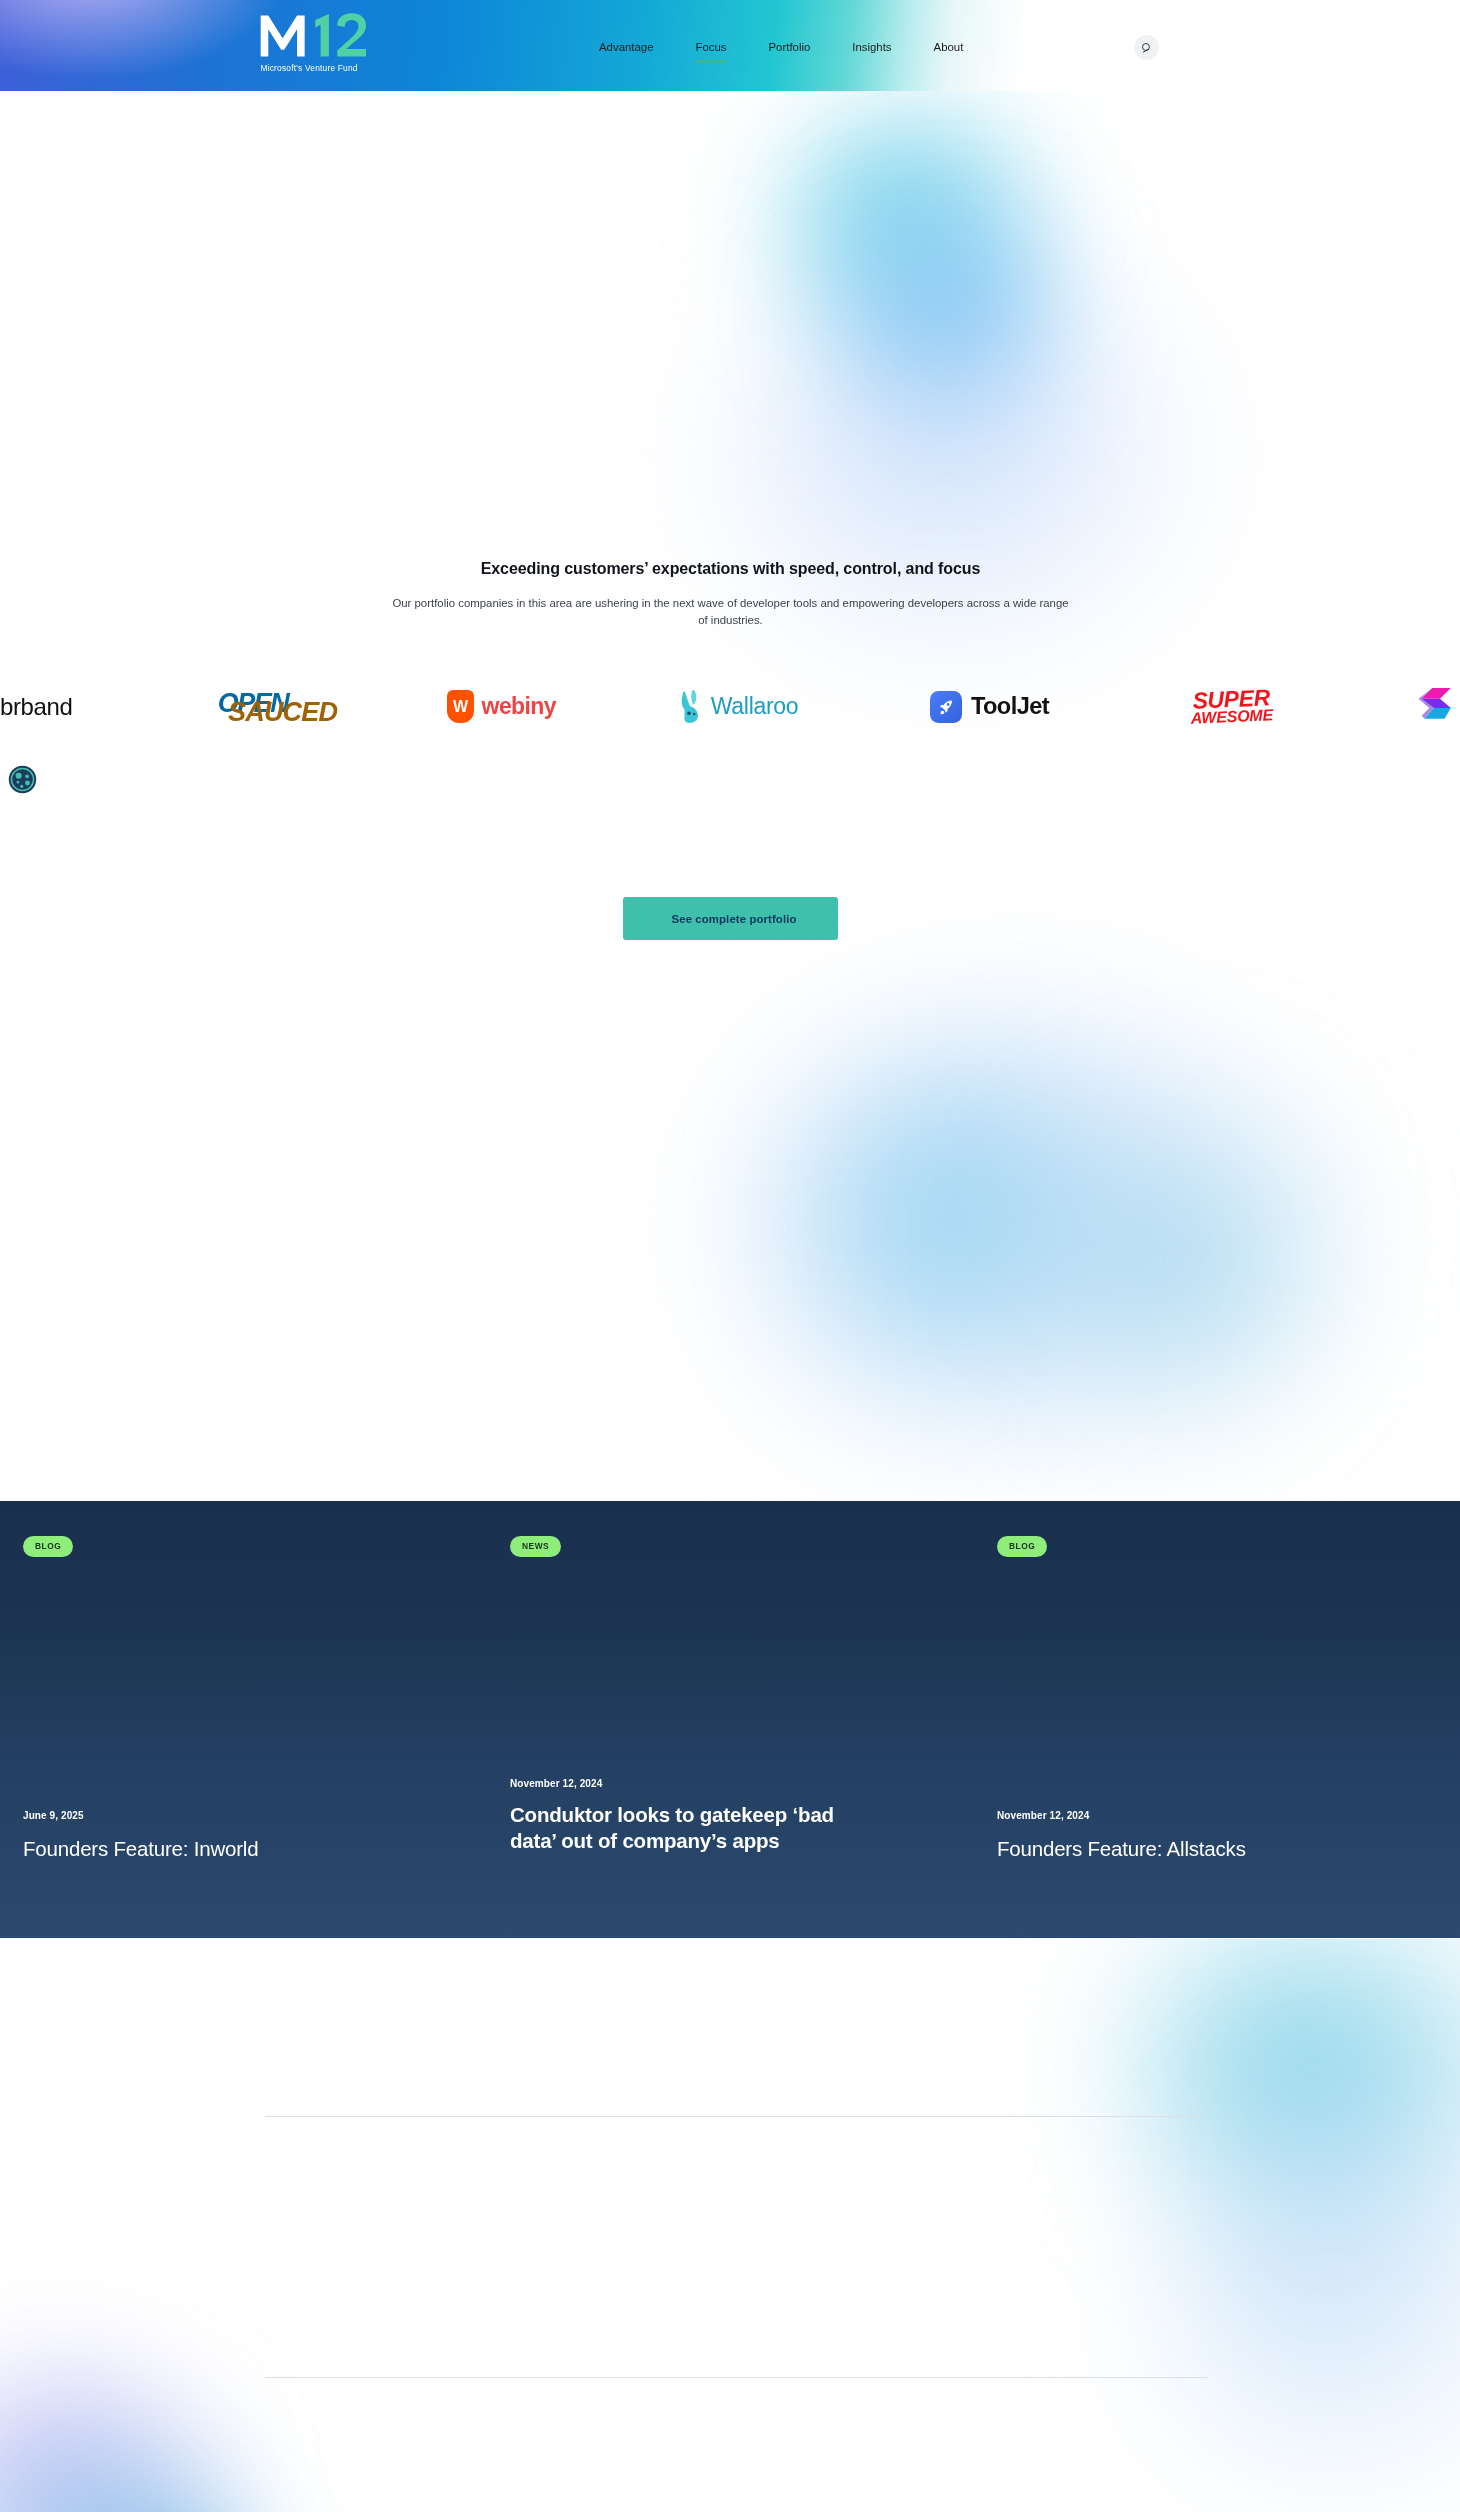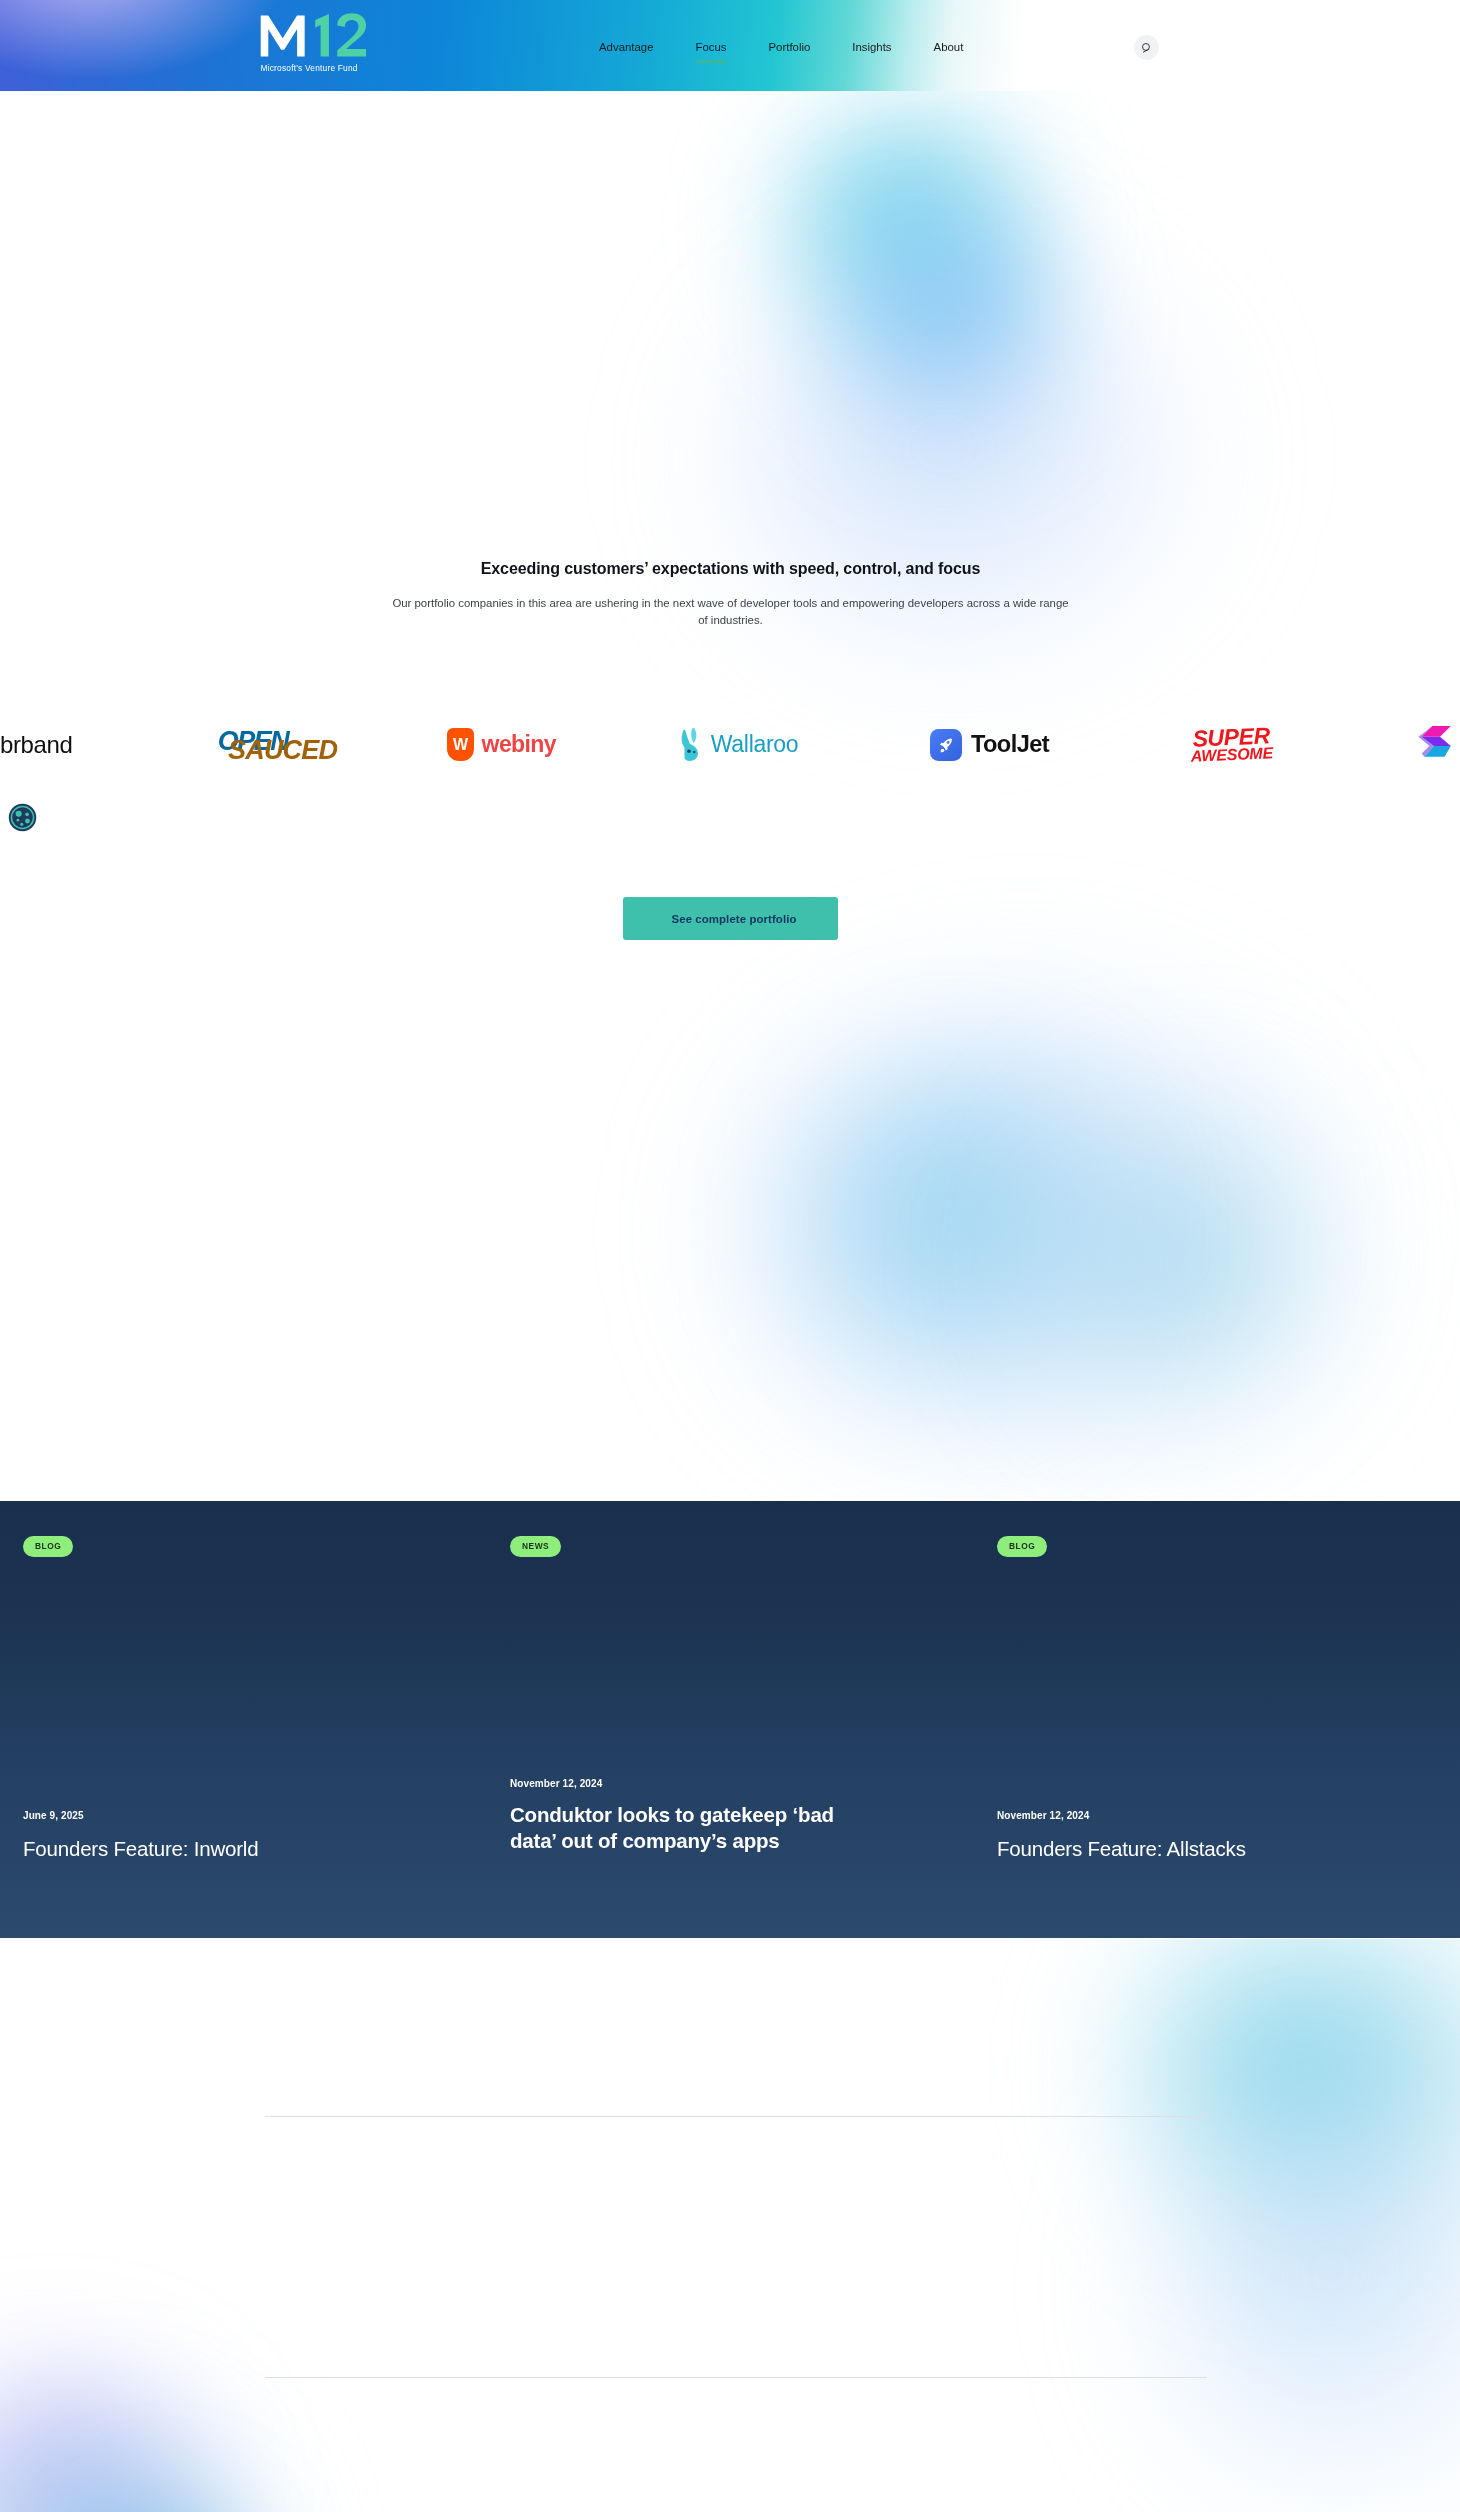--- a/index.html
+++ b/index.html
@@ -88,21 +88,21 @@
   .hero-title {
     font-size: 16px; font-weight: 700; color:#10131a; letter-spacing:-0.1px;
   }
   .hero-sub {
     margin: 16.7px auto 0; width: 677px;
     font-size: 11.4px; line-height: 1.55; color:#3a3f48; font-weight: 400;
   }
 
   
   .logos {
-    position:absolute; left:0; top: 623px; width:1175px; height: 129px;
+    position:absolute; left:0; top: 585px; width:1175px; height: 129px;
   }
   .logo-cell {
     position:absolute; top:0; height: 61px;
     display:flex; align-items:center; justify-content:flex-start;
   }
 
   .brband { font-size: 24px; color:#111; letter-spacing:-0.4px; font-family:"Liberation Sans", sans-serif; }
 
   .sauced { position:relative; width:135px; height:40px; }
   .sauced .open {

